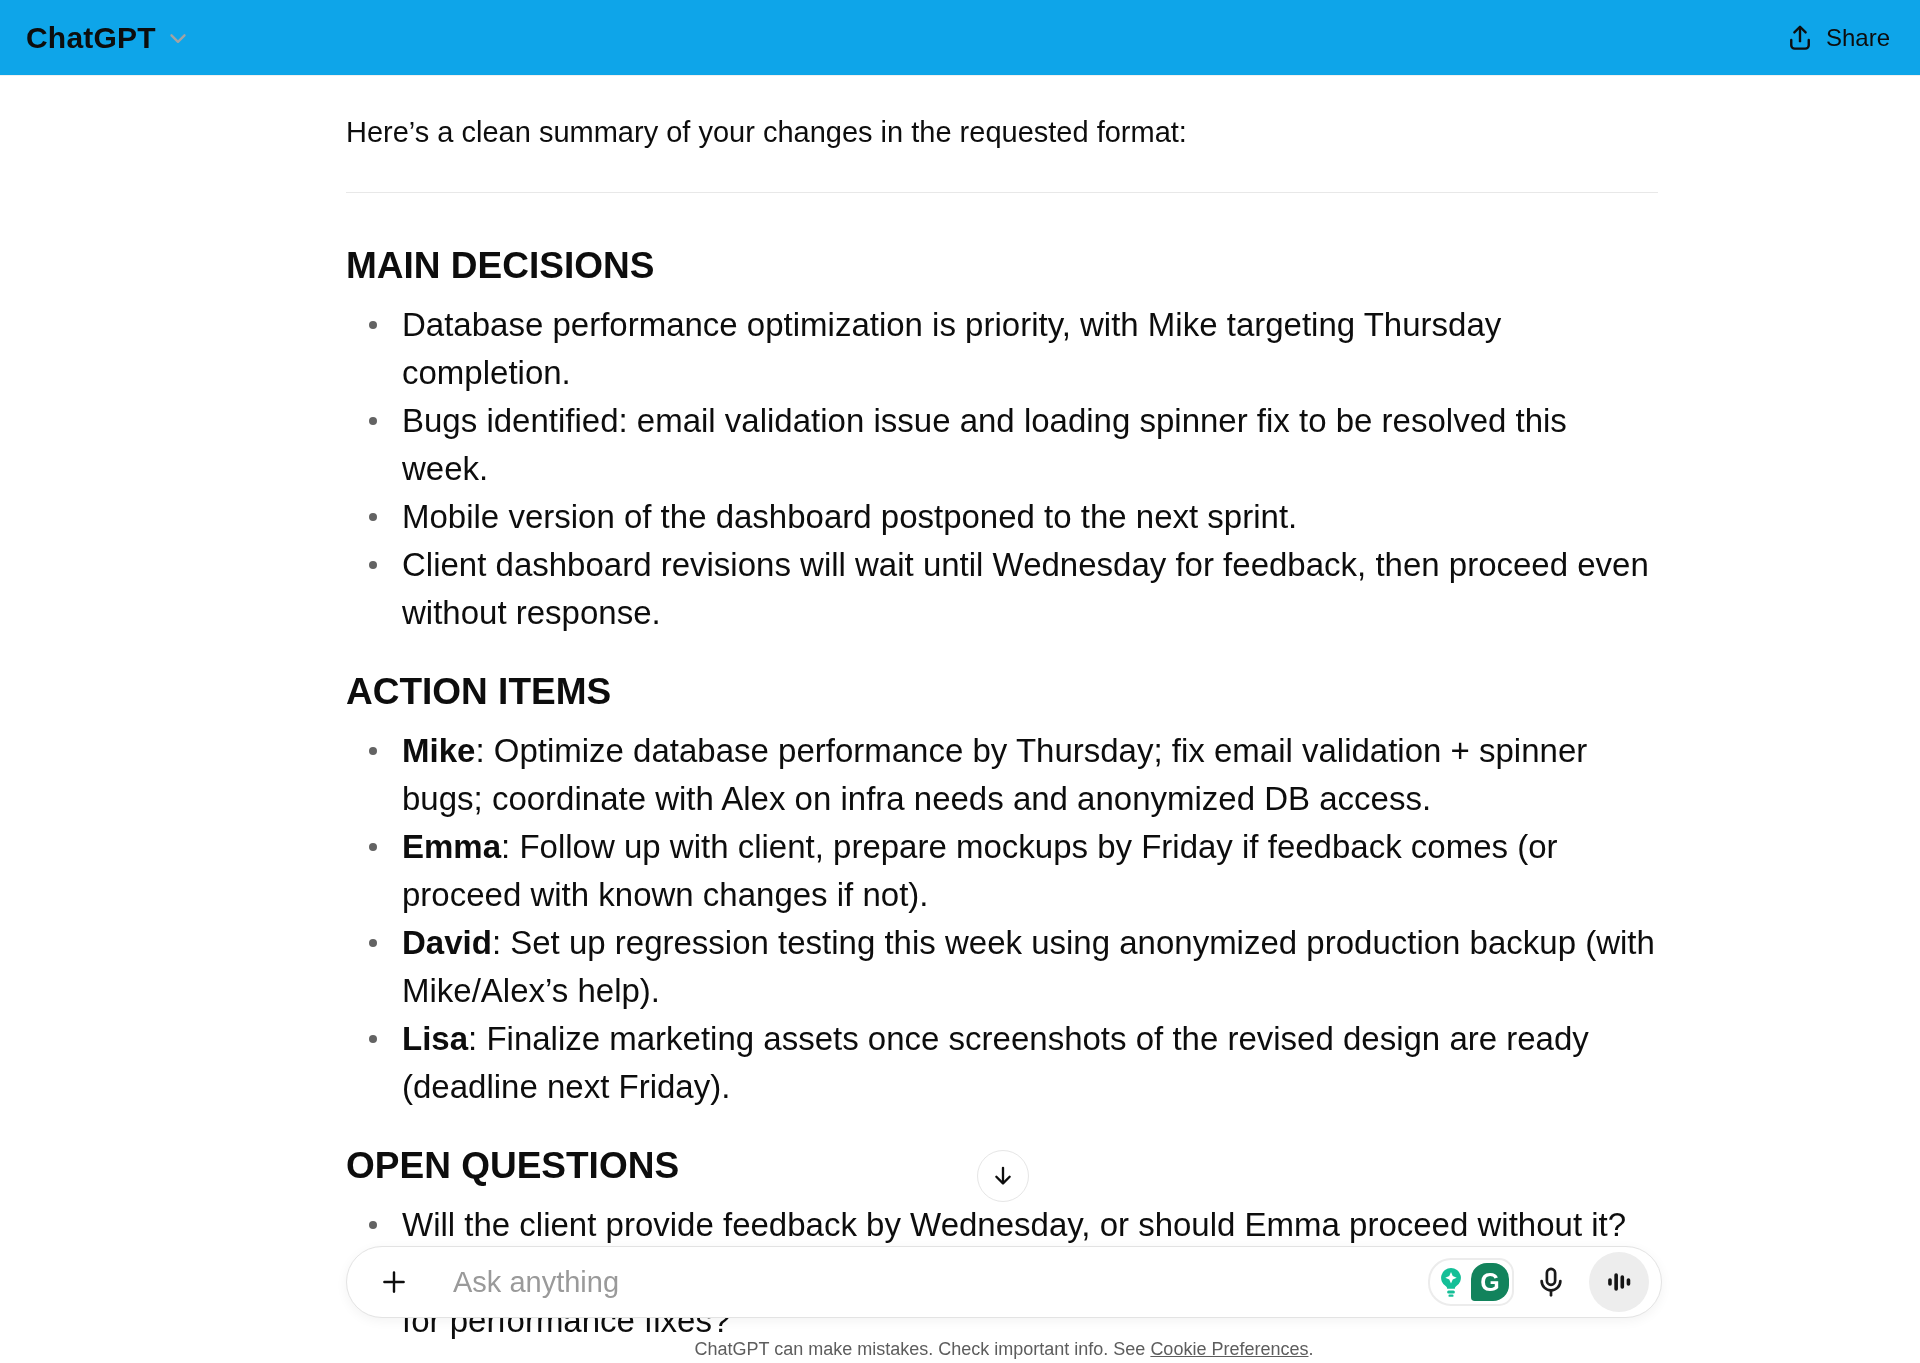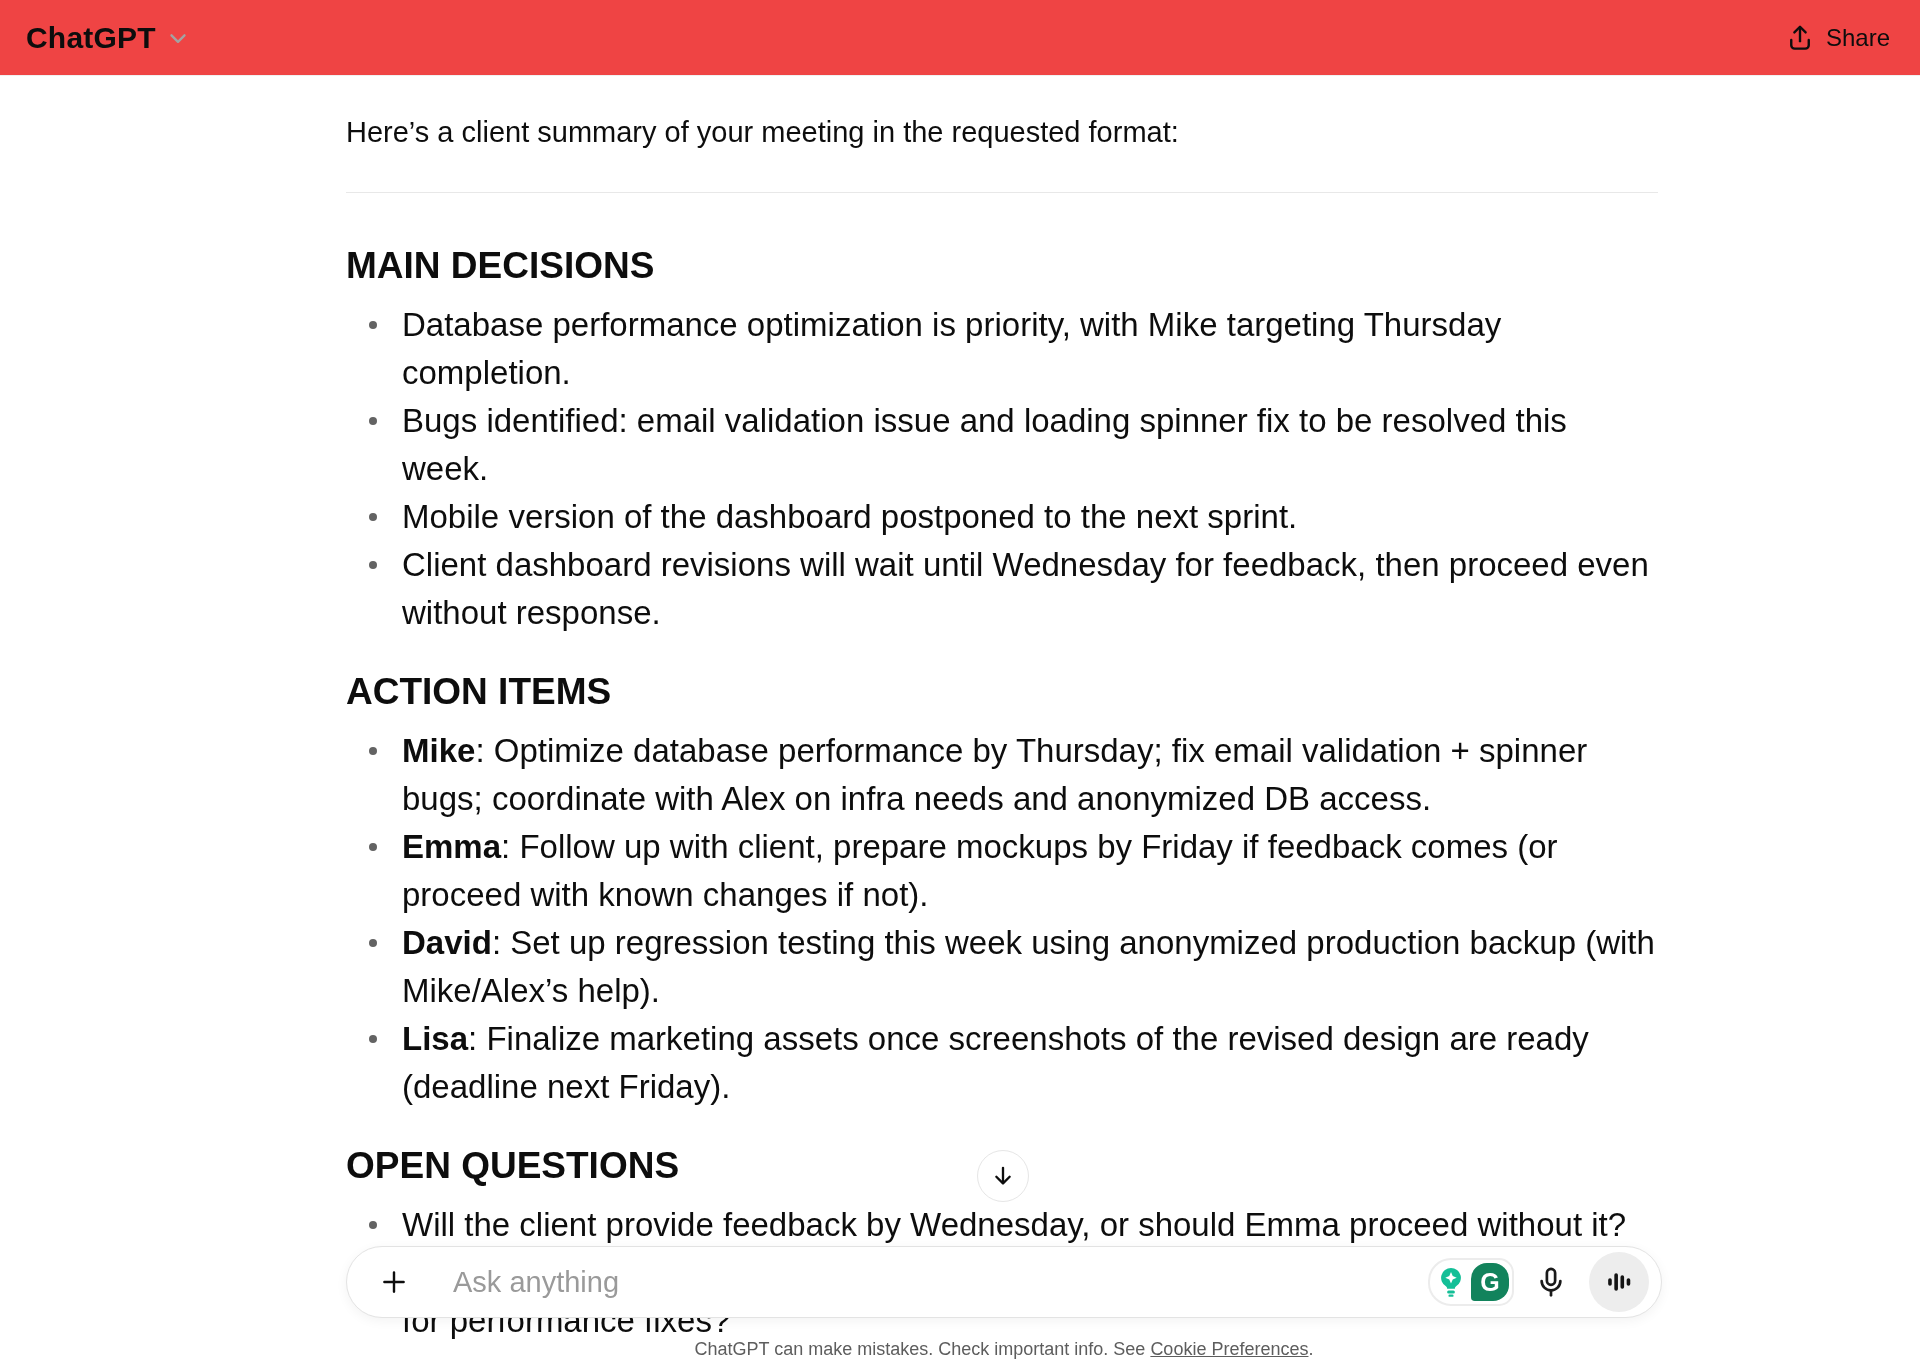--- a/index.html
+++ b/index.html
@@ -18,21 +18,21 @@
   }
 
   
   .header {
     position: relative;
     height: 76px;
     display: flex;
     align-items: center;
     justify-content: space-between;
     padding: 0 30px 0 26px;
-    background: #ef4444;
+    background: #0ea5e9;
     border-bottom: 1px solid #f0f0f0;
   }
   .model-switcher {
     display: flex;
     align-items: center;
     gap: 9px;
     cursor: pointer;
   }
   .model-switcher .title {
     font-size: 30px;
@@ -214,21 +214,21 @@
           <path d="M12 14.5V3.5" stroke="#0d0d0d" stroke-width="1.9" stroke-linecap="round"></path>
           <path d="M7.5 7.5L12 3l4.5 4.5" stroke="#0d0d0d" stroke-width="1.9" stroke-linecap="round" stroke-linejoin="round"></path>
           <path d="M5 13.5v4.2A2.8 2.8 0 0 0 7.8 20.5h8.4a2.8 2.8 0 0 0 2.8-2.8v-4.2" stroke="#0d0d0d" stroke-width="1.9" stroke-linecap="round"></path>
         </svg>
       </span>
       <span class="label">Share</span>
     </div>
   </div>
 
   <div class="column">
-    <p class="intro">Here’s a client summary of your meeting in the requested format:</p>
+    <p class="intro">Here’s a clean summary of your changes in the requested format:</p>
     <hr class="divider">
     <div class="sections">
         <h3>MAIN DECISIONS</h3>
         <ul>
           <li><span>Database performance optimization is priority, with Mike targeting Thursday completion.</span></li>
           <li><span>Bugs identified: email validation issue and loading spinner fix to be resolved this week.</span></li>
           <li><span>Mobile version of the dashboard postponed to the next sprint.</span></li>
           <li><span>Client dashboard revisions will wait until Wednesday for feedback, then proceed even without response.</span></li>
         </ul>
         <h3>ACTION ITEMS</h3>

